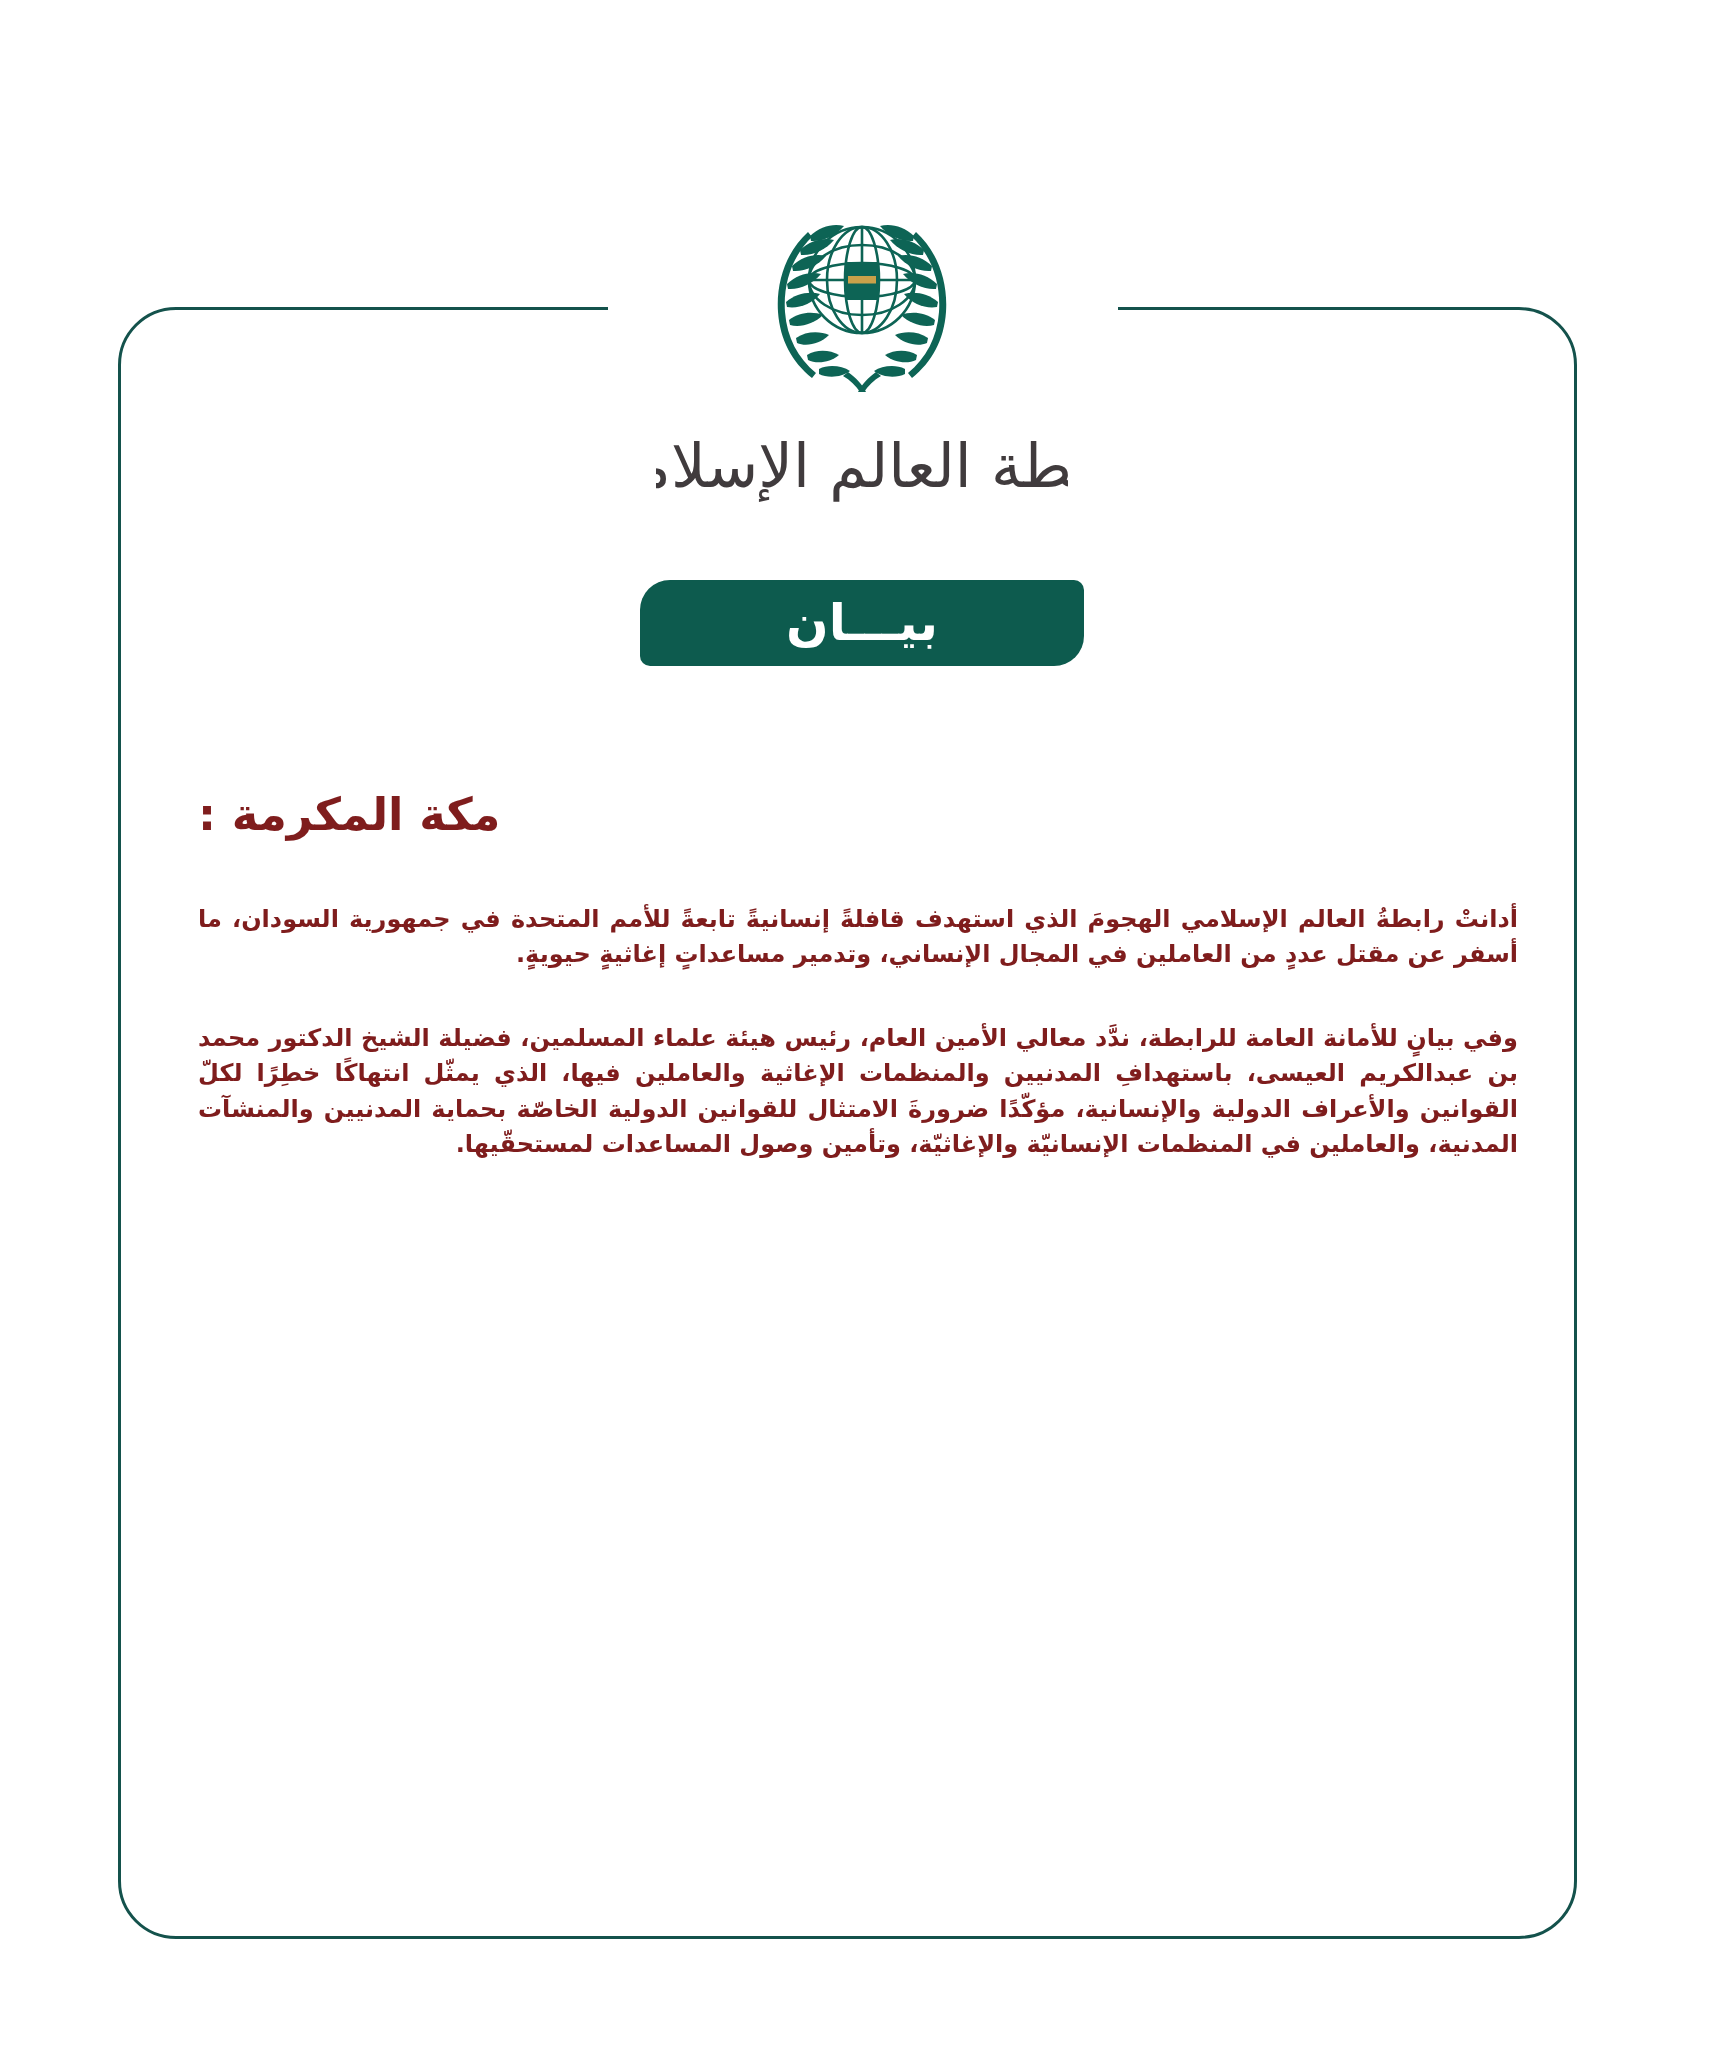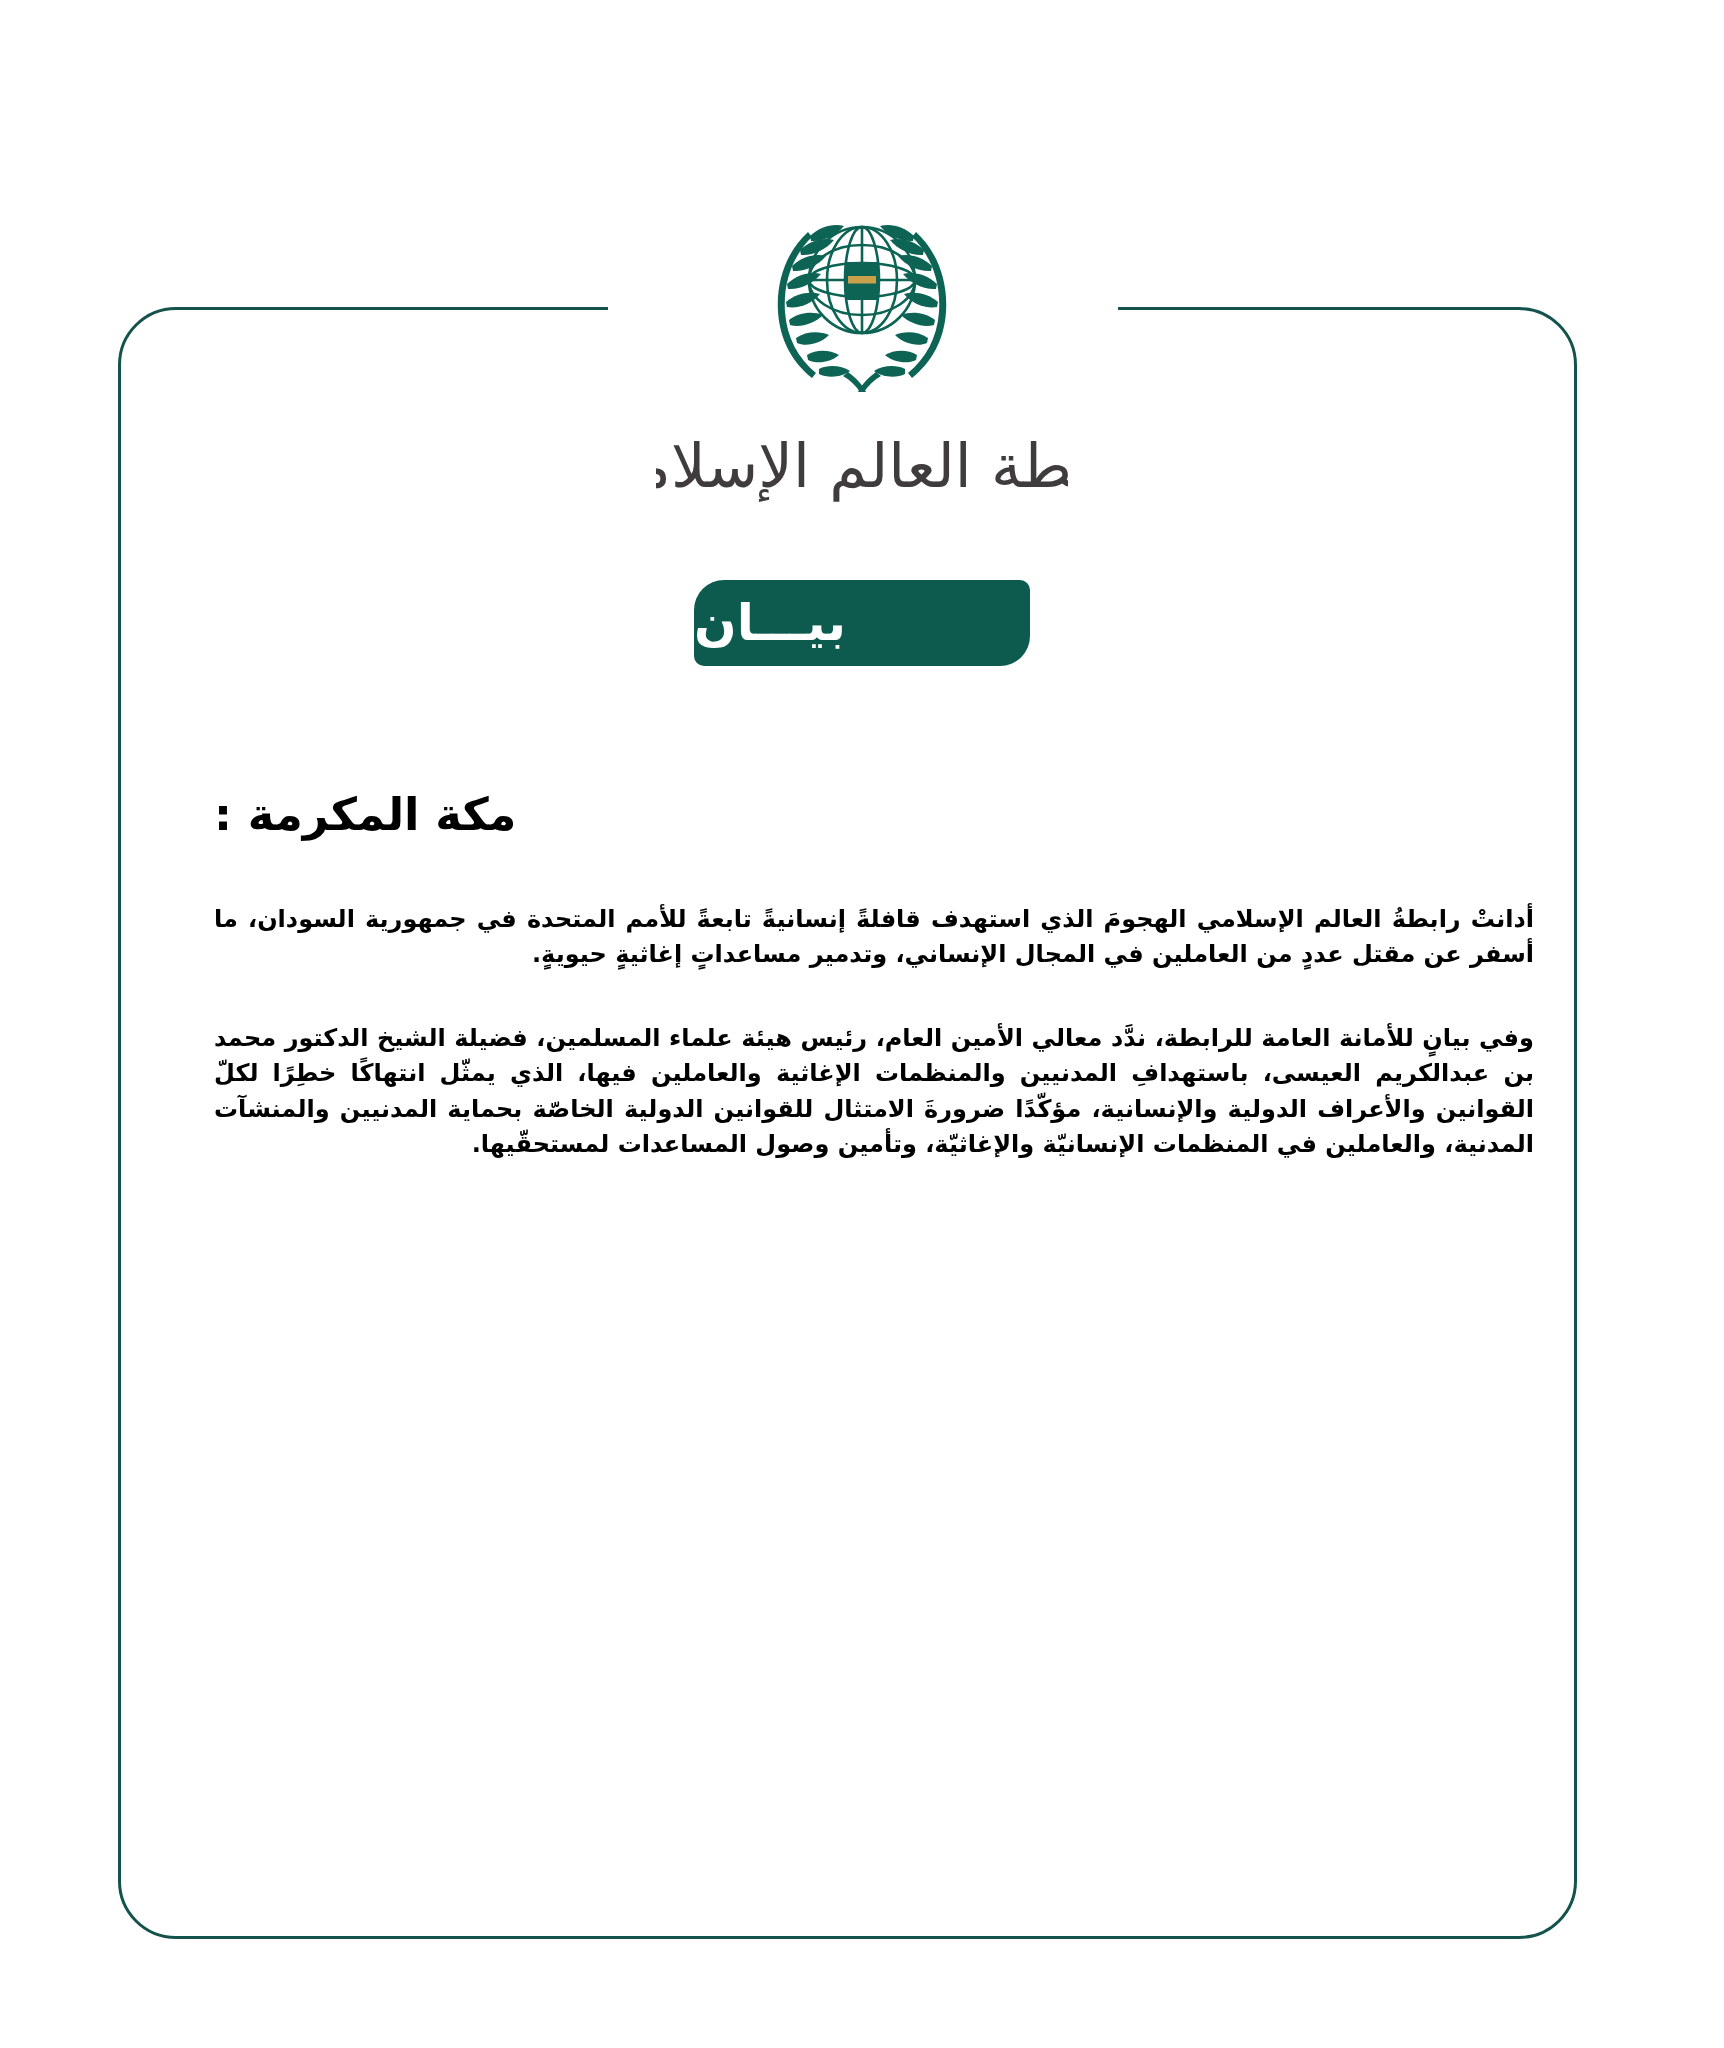--- a/index.html
+++ b/index.html
@@ -86,43 +86,43 @@
   
   .badge-row {
     position: absolute;
     left: 0;
     right: 0;
     top: 580px;
     display: flex;
     justify-content: center;
   }
   .badge {
-    width: 336px;
+    width: 444px;
     height: 86px;
     background: #0d5b4e;
     border-radius: 30px 10px 30px 10px;
     color: #ffffff;
     font-family: "DejaVu Sans", "Liberation Sans", sans-serif;
     font-size: 50px;
     font-weight: bold;
     line-height: 86px;
-    text-align: left;
+    text-align: center;
     letter-spacing: 1px;
     box-sizing: border-box;
   }
 
   
   .content {
     position: absolute;
-    left: 214px;
+    left: 198px;
     top: 785px;
     width: 1320px;
     direction: rtl;
     text-align: justify;
-    color: #000000;
+    color: #7f1d1d;
     font-family: "DejaVu Sans", "Liberation Sans", sans-serif;
   }
   .dateline {
     font-size: 45px;
     font-weight: bold;
     text-align: left;
     margin: 0 0 56px 0;
     line-height: 1.35;
     letter-spacing: 0px;
   }

